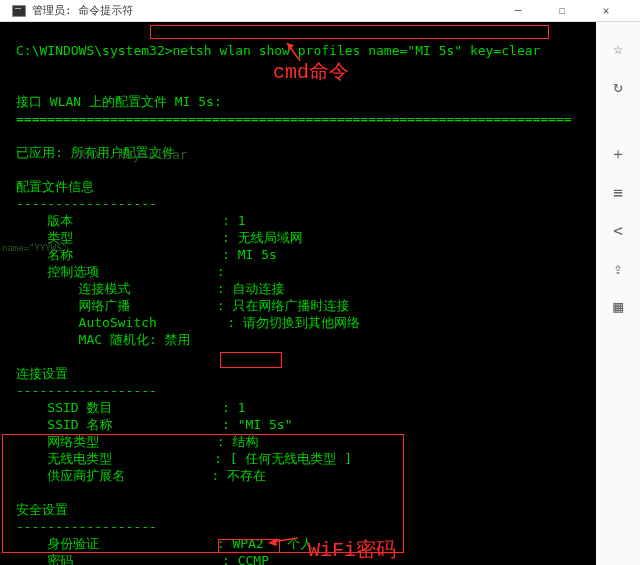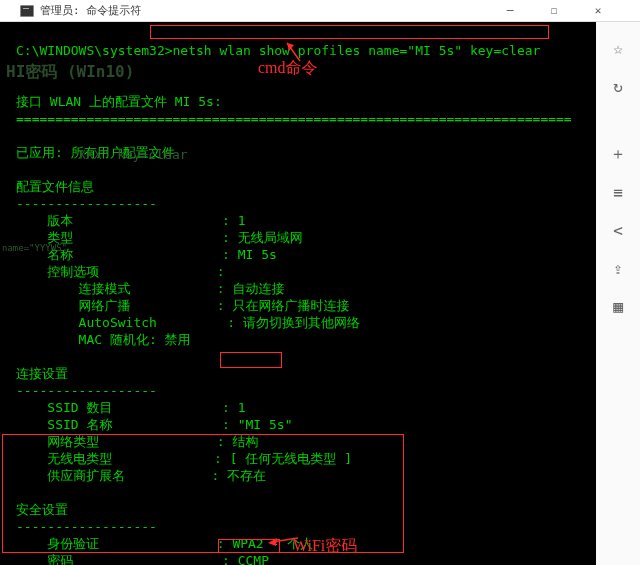--- a/index.html
+++ b/index.html
@@ -18,21 +18,21 @@
     width: 640px;
     height: 565px;
     background: #fff;
   }
   .titlebar {
     height: 22px;
     background: #fff;
     border-bottom: 1px solid #ddd;
     display: flex;
     align-items: center;
-    padding: 0 20px;
+    padding: 0 12px;
     font-size: 11px;
   }
   .titlebar .app-icon {
     width: 14px; height: 12px;
     background: #333;
     margin-right: 6px;
     border: 1px solid #888;
     border-radius: 1px;
     position: relative;
   }
@@ -94,24 +94,25 @@
 
   
   .anno-box {
     position: absolute;
     border: 1.5px solid #ff2a2a;
     pointer-events: none;
   }
   .anno-label {
     position: absolute;
     color: #ff2a2a;
-    font-family: Liberation Serif, serif;
-    font-size: 16px;
+    font-family: Liberation Mono, monospace;
+    font-size: 20px;
     font-weight: 500;
     pointer-events: none;
+    margin-left: 15px;
   }
   .arrow {
     position: absolute;
     pointer-events: none;
   }
 </style>
 </head>
 <body>
 
 <div class="window">
@@ -157,21 +158,20 @@
 <span class="green">安全设置</span>
 <span class="green">------------------</span>
 <span class="green"><span>    身份验证</span>               : <span>WPA2 - 个人</span></span>
 <span class="green"><span>    密码</span>                   : <span>CCMP</span></span>
 
 
 
 
   </div>
 
-  <div class="ghost" style="left:6px; top:62px; font-size:16px; font-weight:600; color:#2a4a2a;">HI密码 (WIn10)</div>
   <div class="ghost" style="left:78px; top:147px;">         XXX" key=clear</div>
   <div class="ghost" style="left:2px; top:243px; font-size:9px;">name="YYYWS"</div>
 
   <div class="sidebar">
     <div class="sbicon">☆</div>
     <div class="sbicon">↻</div>
     <div class="sbicon" style="margin-top:30px">＋</div>
     <div class="sbicon">≡</div>
     <div class="sbicon">&lt;</div>
     <div class="sbicon">⇪</div>

